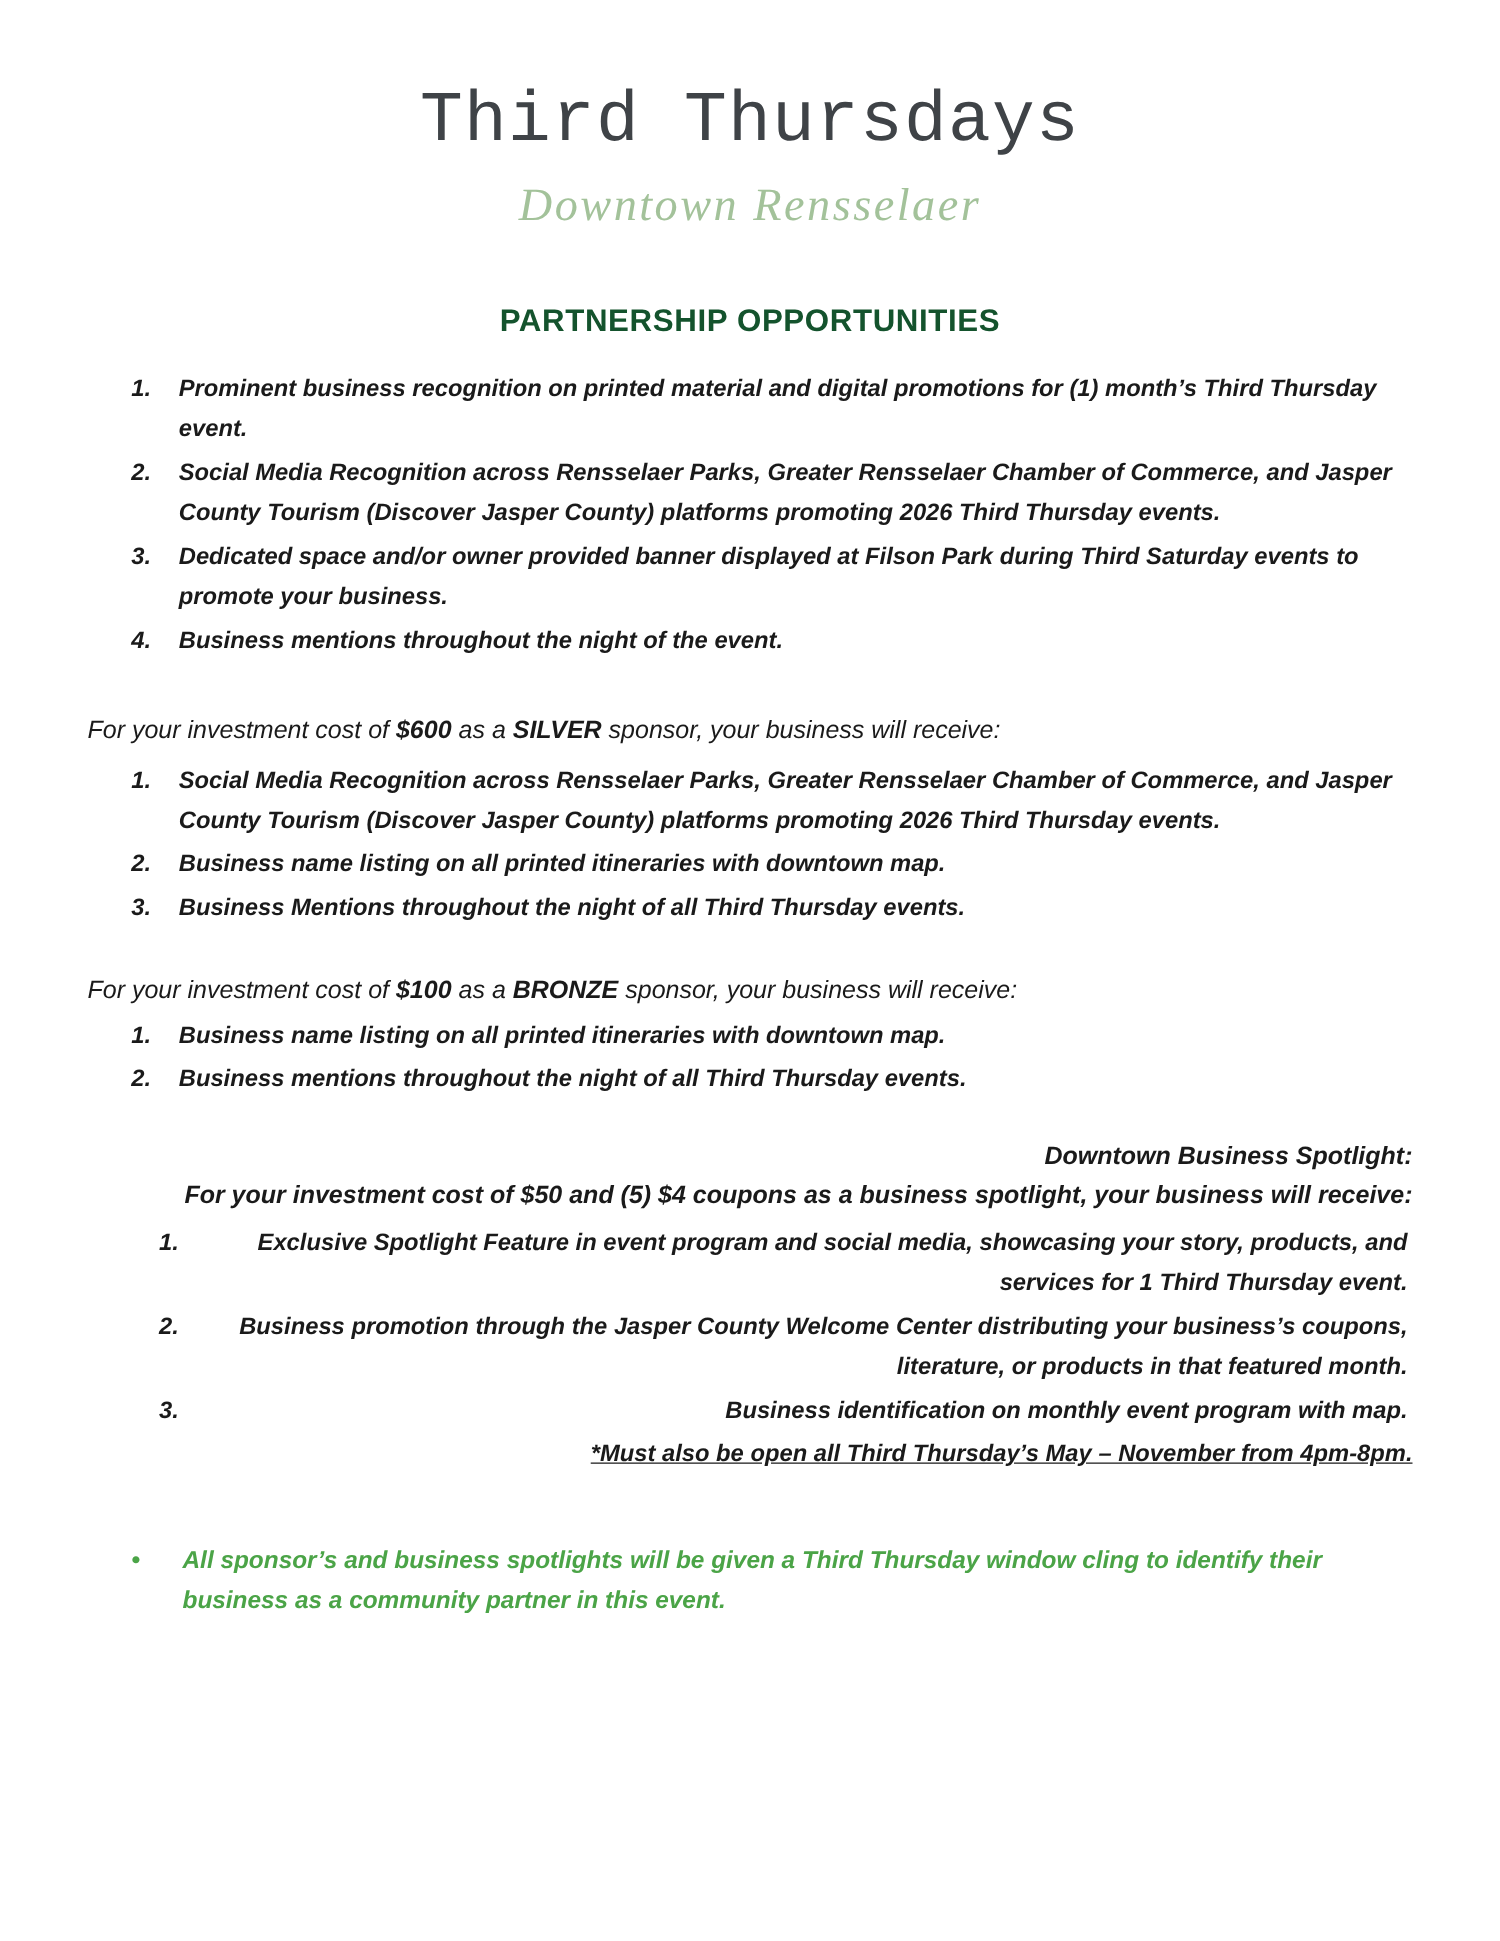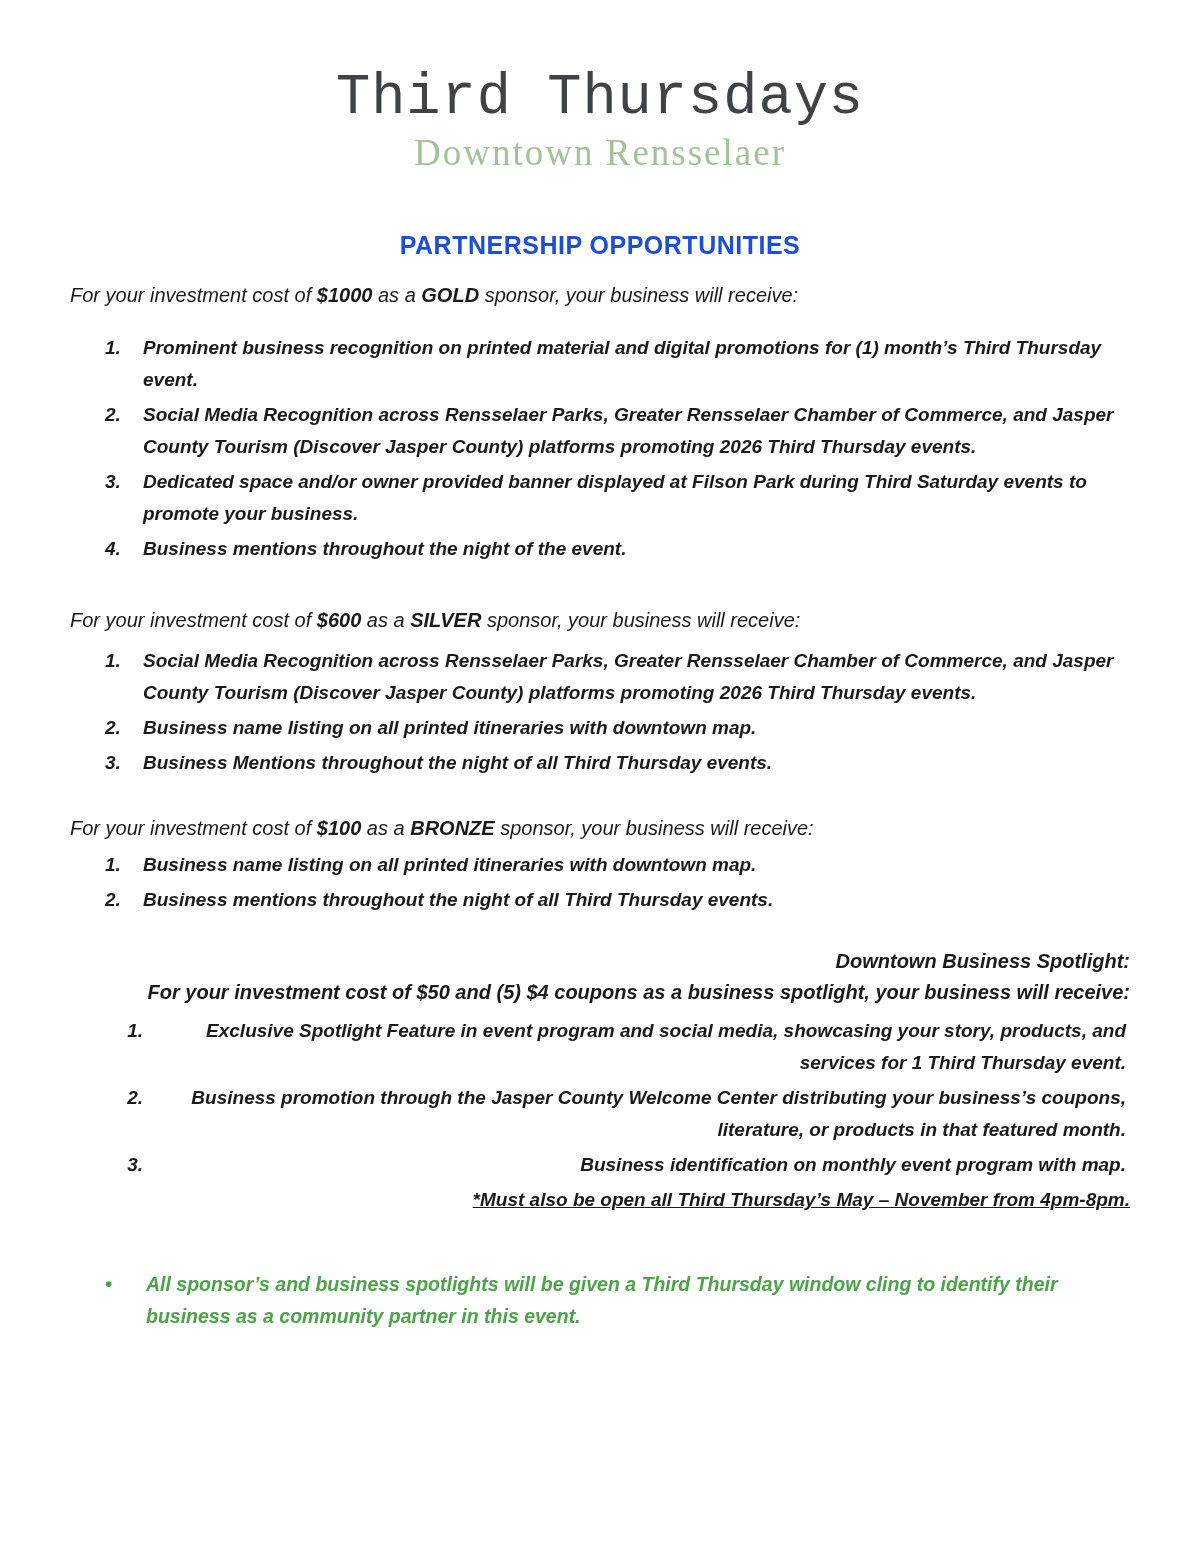--- a/index.html
+++ b/index.html
@@ -19,31 +19,32 @@
   }
   .logo{text-align:center;padding-top:70px;}
   .logo-title{
     font-family:Liberation Mono, monospace;
     font-size:57px;line-height:1.0;
     color:var(--logo-dark);
     letter-spacing:1px;
   }
   .logo-subtitle{
     font-family:"Liberation Serif",serif;
+    font-style:italic;
     font-size:37px;line-height:1.2;
     color:var(--logo-green);
-    margin-top:4px;
+    margin-top:16px;
     letter-spacing:2px;
   }
   .heading{
     text-align:center;
     font-size:25px;
     font-weight:700;
     letter-spacing:0.5px;
-    color:#1d4ed8;
+    color:#14532d;
     margin-top:56px;
   }
   .doc{
     margin:0 70px;
     font-style:italic;
   }
   .intro{
     font-size:20px;
     line-height:26px;
     margin:0;
@@ -98,21 +99,20 @@
 
 <header class="logo">
   <div class="logo-title">Third Thursdays</div>
   <div class="logo-subtitle">Downtown Rensselaer</div>
 </header>
 
 <h1 class="heading">PARTNERSHIP OPPORTUNITIES</h1>
 
 <main class="doc" id="sections">
     <section class="gold-section">
-      <p class="intro"><span>For your investment cost of </span><span class="b">$1000</span><span> as a </span><span class="b">GOLD</span><span> sponsor, your business will receive:</span></p>
       <div class="list">
         <div class="li">
           <span class="num">1.</span>
           <span class="itext">Prominent business recognition on printed material and digital promotions for (1) month’s Third Thursday event.</span>
         </div>
         <div class="li">
           <span class="num">2.</span>
           <span class="itext">Social Media Recognition across Rensselaer Parks, Greater Rensselaer Chamber of Commerce, and Jasper County Tourism (Discover Jasper County) platforms promoting 2026 Third Thursday events.</span>
         </div>
         <div class="li">

